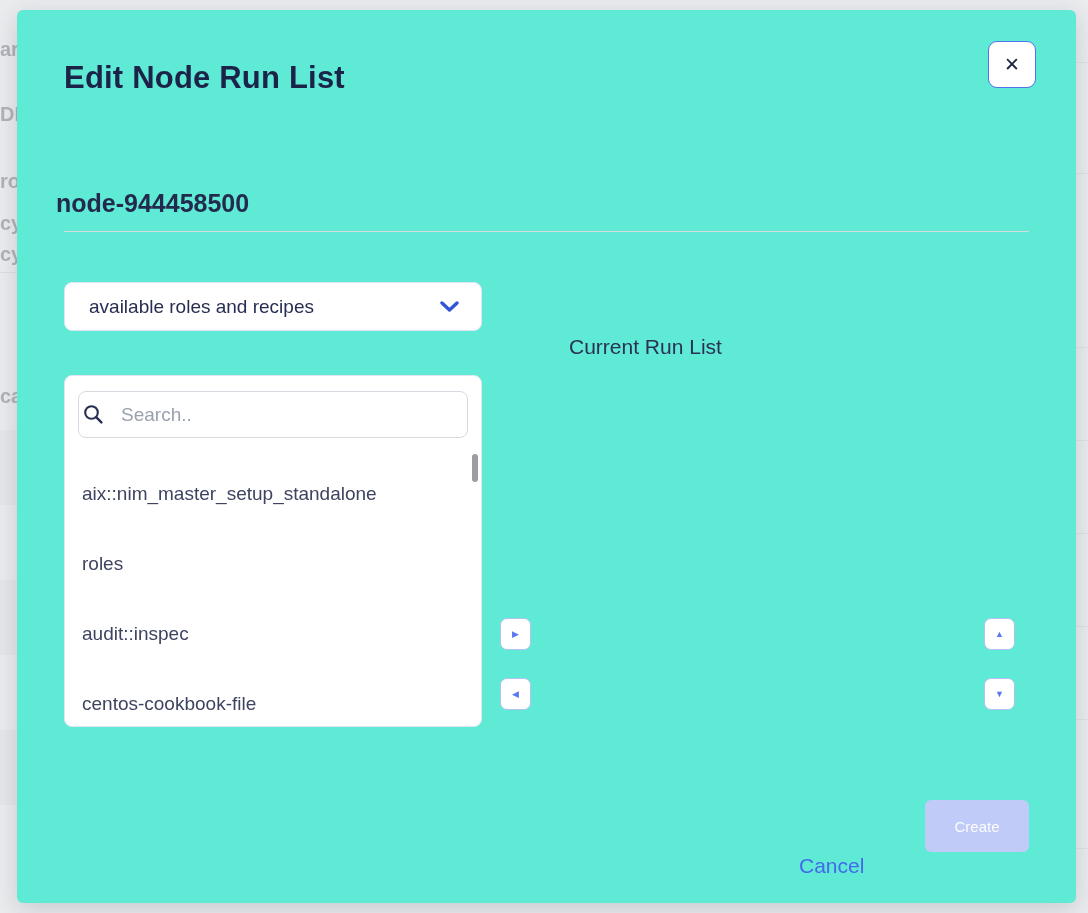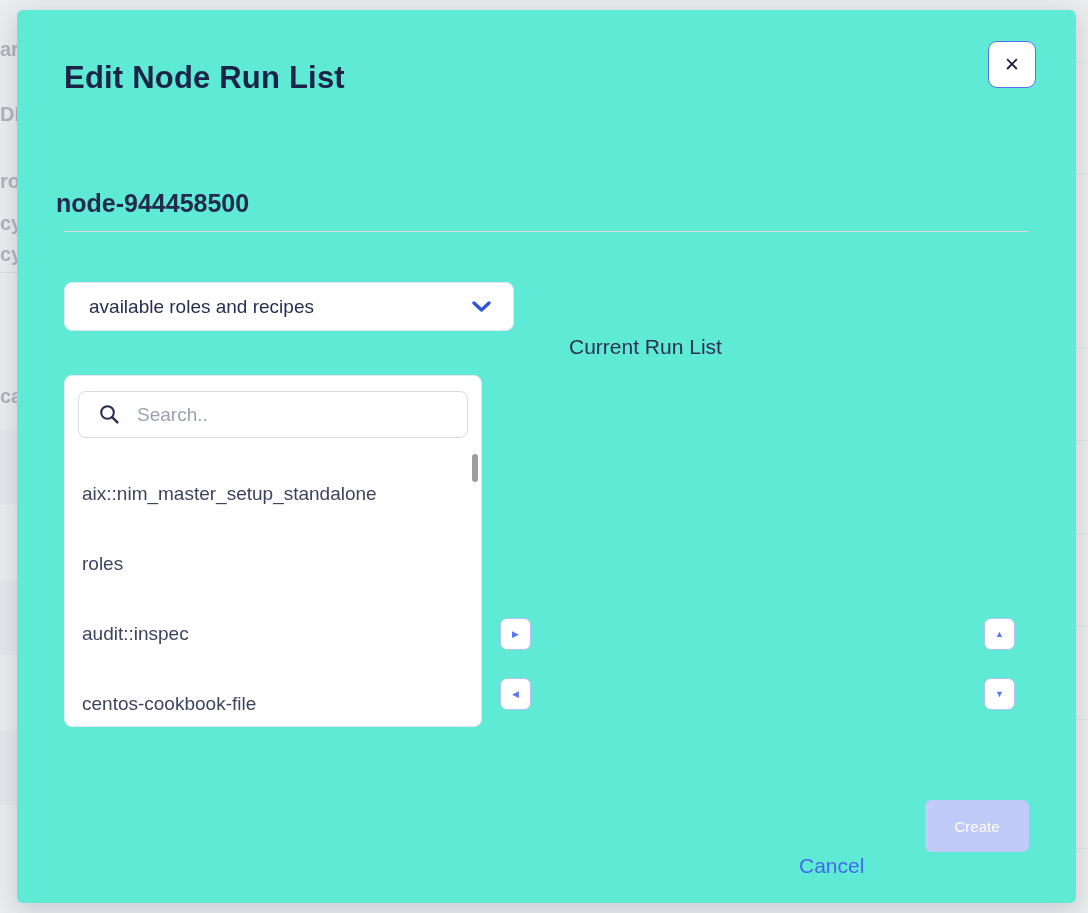--- a/index.html
+++ b/index.html
@@ -53,21 +53,21 @@
     position: absolute; left: 39px; top: 179px;
     font-size: 25px; font-weight: 700; color: #232a4d;
   }
   .node-divider {
     position: absolute; left: 47px; top: 221px;
     width: 965px; height: 1px; background: #d9dadd;
   }
 
   .dropdown {
     position: absolute; left: 47px; top: 272px;
-    width: 450px; height: 49px;
+    width: 418px; height: 49px;
     border: 1px solid #dee3fa; border-radius: 8px;
     background: #fff;
     display: flex; align-items: center;
     padding: 0 22px 0 24px;
     cursor: pointer;
   }
   .dropdown .value { font-size: 19px; color: #272e52; flex: 1; }
 
   .current-label {
     position: absolute; left: 552px; top: 325px;
@@ -80,21 +80,21 @@
     background: #fff;
   }
   .panel.left  { left: 47px;  width: 418px; }
   .panel.right { left: 552px; width: 389px; }
 
   .searchbox {
     position: absolute; left: 13px; top: 15px;
     width: 390px; height: 47px;
     border: 1px solid #d8dae1; border-radius: 8px;
     display: flex; align-items: center;
-    padding: 0 20px;
+    padding: 0 4px;
   }
   .searchbox input {
     border: none; outline: none; background: transparent;
     font-family: "Liberation Sans", sans-serif;
     font-size: 19px; color: #3e4460;
     margin-left: 17px; width: 300px;
   }
   .searchbox input::placeholder { color: #9ba1ad; }
 
   .scroll-thumb {

